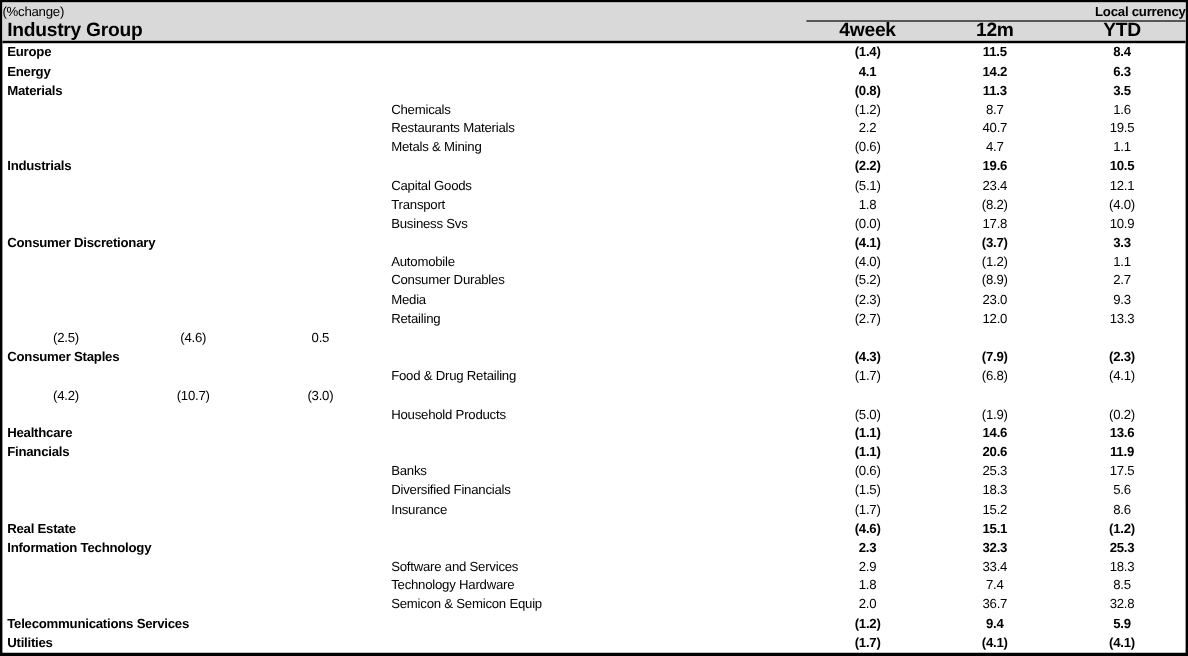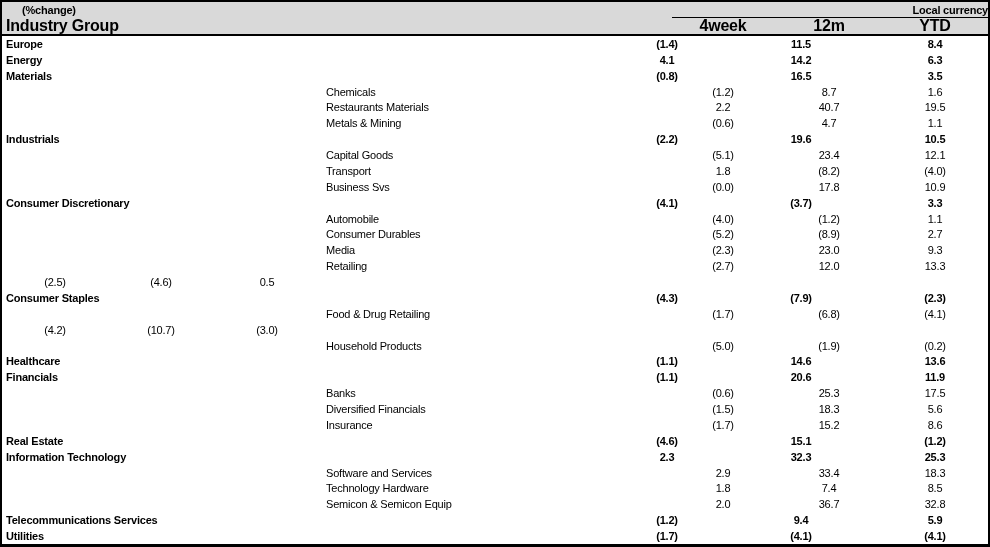--- a/index.html
+++ b/index.html
@@ -23,23 +23,23 @@
   }
   
   .thead {
     background: #d9d9d9;
     border-bottom: 2px solid #000000;
     flex: 0 0 auto;
   }
   .hrow { display: flex; height: 16px; align-items: center; }
   .h-change {
     flex: 1;
-    padding-left: 20px;
+    padding-left: 0;
     font-size: 11px;
-    font-weight: bold;
+    font-weight: normal;
     white-space: nowrap;
   }
   .h-currency-wrap {
     width: 316px;
     height: 100%;
     display: flex;
     align-items: center;
     justify-content: flex-end;
     border-bottom: 1px solid #000000;
   }
@@ -63,21 +63,21 @@
     display: flex;
     flex-direction: column;
   }
   .row {
     flex: 1 1 0;
     display: flex;
     align-items: center;
     font-size: 11px;
     white-space: nowrap;
   }
-  .row.group { font-weight: bold; gap: 28px; }
+  .row.group { font-weight: bold; }
   .row .label { flex: 1; padding-left: 4px; overflow: hidden; }
   .row.sub .label { padding-left: 324px; }
   .row .num { width: 106px; text-align: center; }
 </style>
 </head>
 <body>
 
 <div class="table-frame">
 
   <div class="thead">
@@ -106,21 +106,21 @@
   <div class="row group">
     <div class="label">Energy</div>
     <div class="num">4.1</div>
     <div class="num">14.2</div>
     <div class="num">6.3</div>
   </div>
 
   <div class="row group">
     <div class="label">Materials</div>
     <div class="num">(0.8)</div>
-    <div class="num">16.5</div>
+    <div class="num">11.3</div>
     <div class="num">3.5</div>
   </div>
 
   <div class="row sub">
     <div class="label">Chemicals</div>
     <div class="num">(1.2)</div>
     <div class="num">8.7</div>
     <div class="num">1.6</div>
   </div>
 

